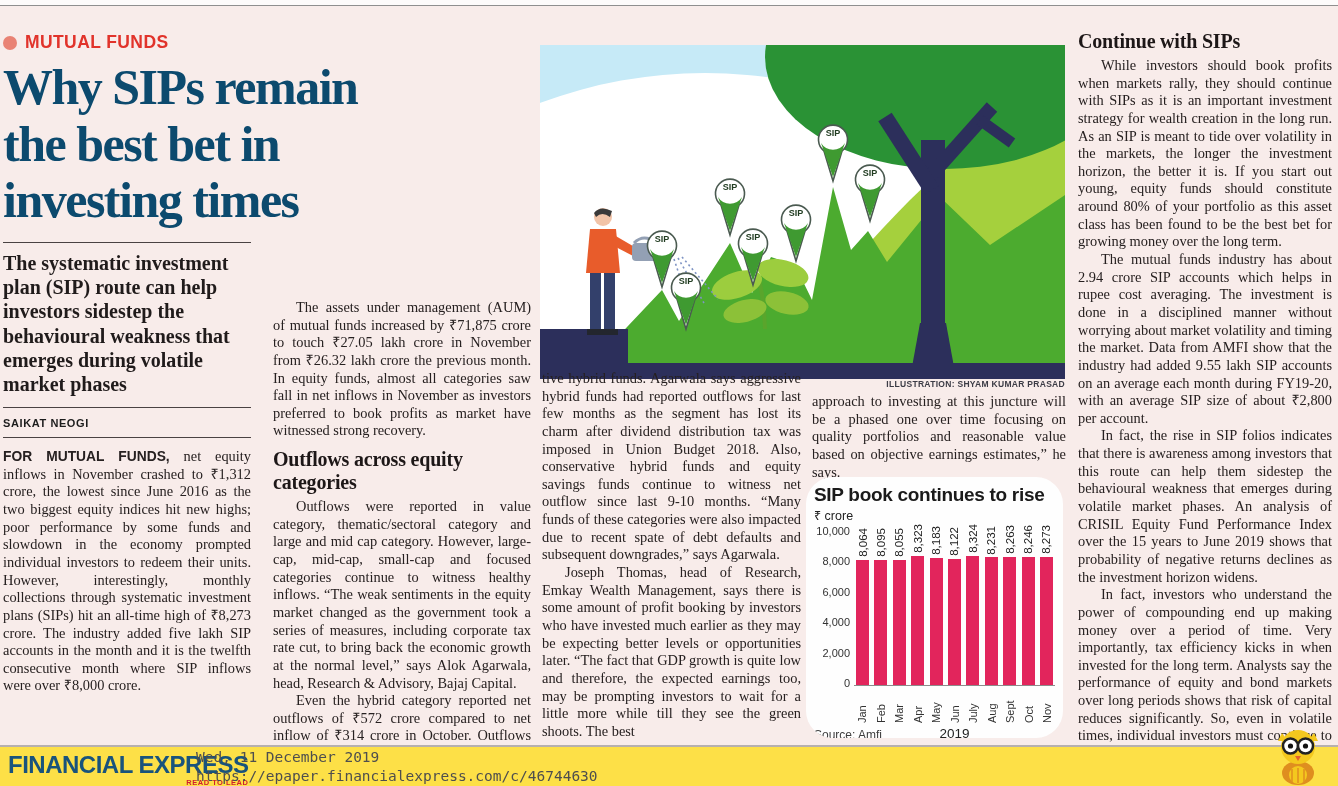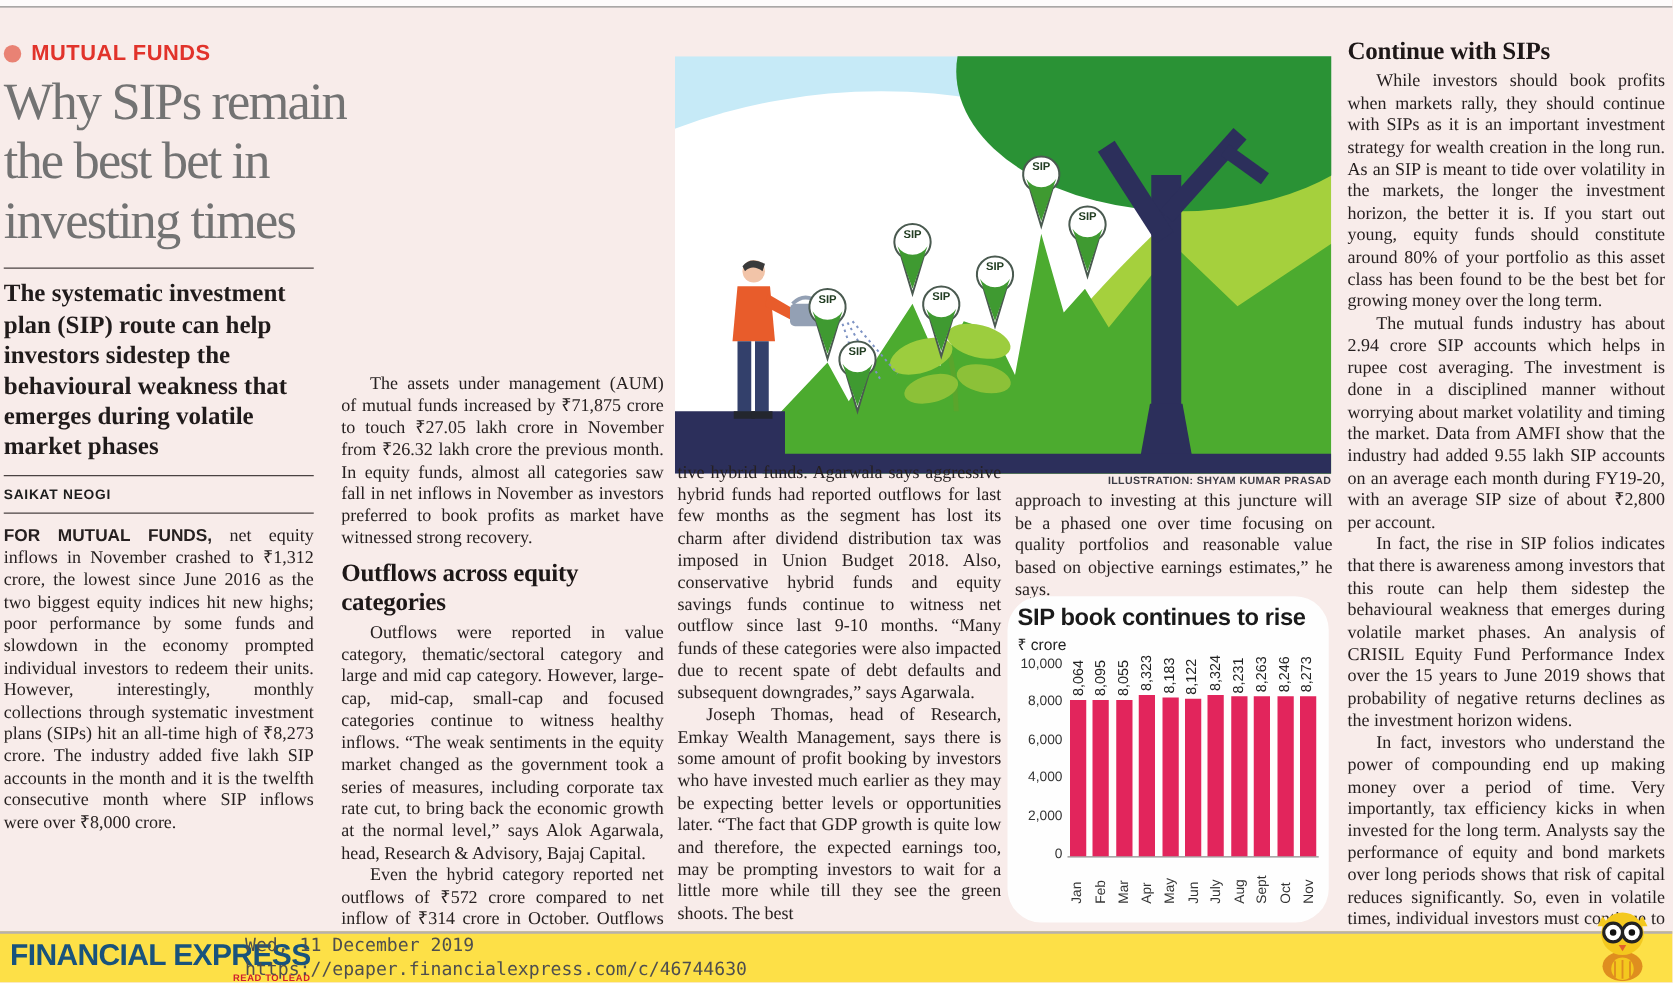--- a/index.html
+++ b/index.html
@@ -7,21 +7,21 @@
   body { background:#f8ecea; position:relative; font-family:"Liberation Serif", serif; color:#241f1f; }
 
   .top-white { position:absolute; top:0; left:0; right:0; height:5px; background:#fdfbfb; }
   .top-rule  { position:absolute; top:5px; left:0; right:0; height:1px; background:#8f8f8f; }
 
   
   .col1 { position:absolute; left:3px; top:32px; width:248px; }
   .section-row { display:flex; align-items:center; gap:8px; }
   .section-dot { width:14px; height:14px; border-radius:50%; background:#e98274; }
   .section-label { font-family:"Liberation Sans", sans-serif; font-weight:bold; font-size:17.5px; letter-spacing:.4px; color:#e1332b; }
-  .headline { width:512px; margin-top:6px; font-weight:normal; font-size:42px; line-height:1.13; letter-spacing:-1.5px; color:#737373; }
+  .headline { width:512px; margin-top:6px; font-weight:bold; font-size:50px; line-height:1.13; letter-spacing:-1.5px; color:#0c4a6e; }
   .headline div { white-space:nowrap; }
   .rule { border:none; border-top:1.6px solid #4a4242; margin:0; }
   .standfirst { font-weight:bold; font-size:20px; line-height:1.22; color:#201b1b; padding:8px 0 10px; }
   .sf-rule-top { margin-top:13px; }
   .byline { font-family:"Liberation Sans", sans-serif; font-weight:bold; font-size:11px; letter-spacing:.6px; color:#1c1c1c; padding:9px 0 8px; }
   .bodytext { font-size:14.4px; line-height:1.225; text-align:justify; color:#262020; }
   .col1 .bodytext { margin-top:10px; }
   .lead-in { font-family:"Liberation Sans", sans-serif; font-weight:bold; font-size:13.8px; }
   .indent { text-indent:1.6em; }
 
@@ -253,20 +253,24 @@
       <span>Mar</span>
       <span>Apr</span>
       <span>May</span>
       <span>Jun</span>
       <span>July</span>
       <span>Aug</span>
       <span>Sept</span>
       <span>Oct</span>
       <span>Nov</span>
     </div>
+  <div class="chart-foot">
+    <span class="chart-source">Source: Amfi</span>
+    <span class="chart-year">2019</span>
+  </div>
 </div>
 
 <div class="col5">
   <div class="subhead">Continue with SIPs</div>
   <p class="bodytext indent">While investors should book profits when markets rally, they should continue with SIPs as it is an important investment strategy for wealth creation in the long run. As an SIP is meant to tide over volatility in the markets, the longer the investment horizon, the better it is. If you start out young, equity funds should constitute around 80% of your portfolio as this asset class has been found to be the best bet for growing money over the long term.</p>
   <p class="bodytext indent">The mutual funds industry has about 2.94 crore SIP accounts which helps in rupee cost averaging. The investment is done in a disciplined manner without worrying about market volatility and timing the market. Data from AMFI show that the industry had added 9.55 lakh SIP accounts on an average each month during FY19-20, with an average SIP size of about ₹2,800 per account.</p>
   <p class="bodytext indent">In fact, the rise in SIP folios indicates that there is awareness among investors that this route can help them sidestep the behavioural weakness that emerges during volatile market phases. An analysis of CRISIL Equity Fund Performance Index over the 15 years to June 2019 shows that probability of negative returns declines as the investment horizon widens.</p>
   <p class="bodytext indent">In fact, investors who understand the power of compounding end up making money over a period of time. Very importantly, tax efficiency kicks in when invested for the long term. Analysts say the performance of equity and bond markets over long periods shows that risk of capital reduces significantly. So, even in volatile times, individual investors must continue to invest through SIPs and link it to various financial goals.</p>
 </div>
 

